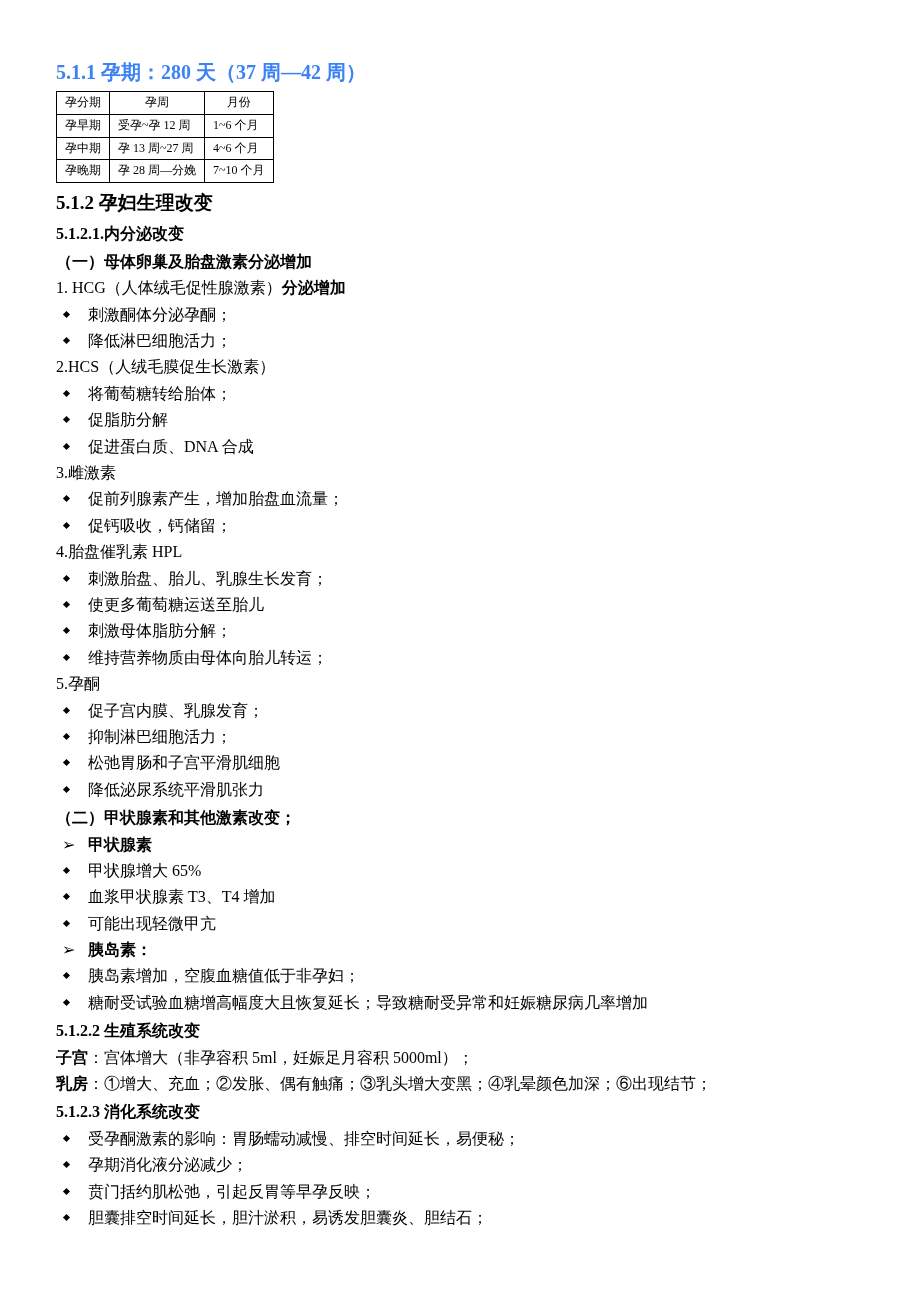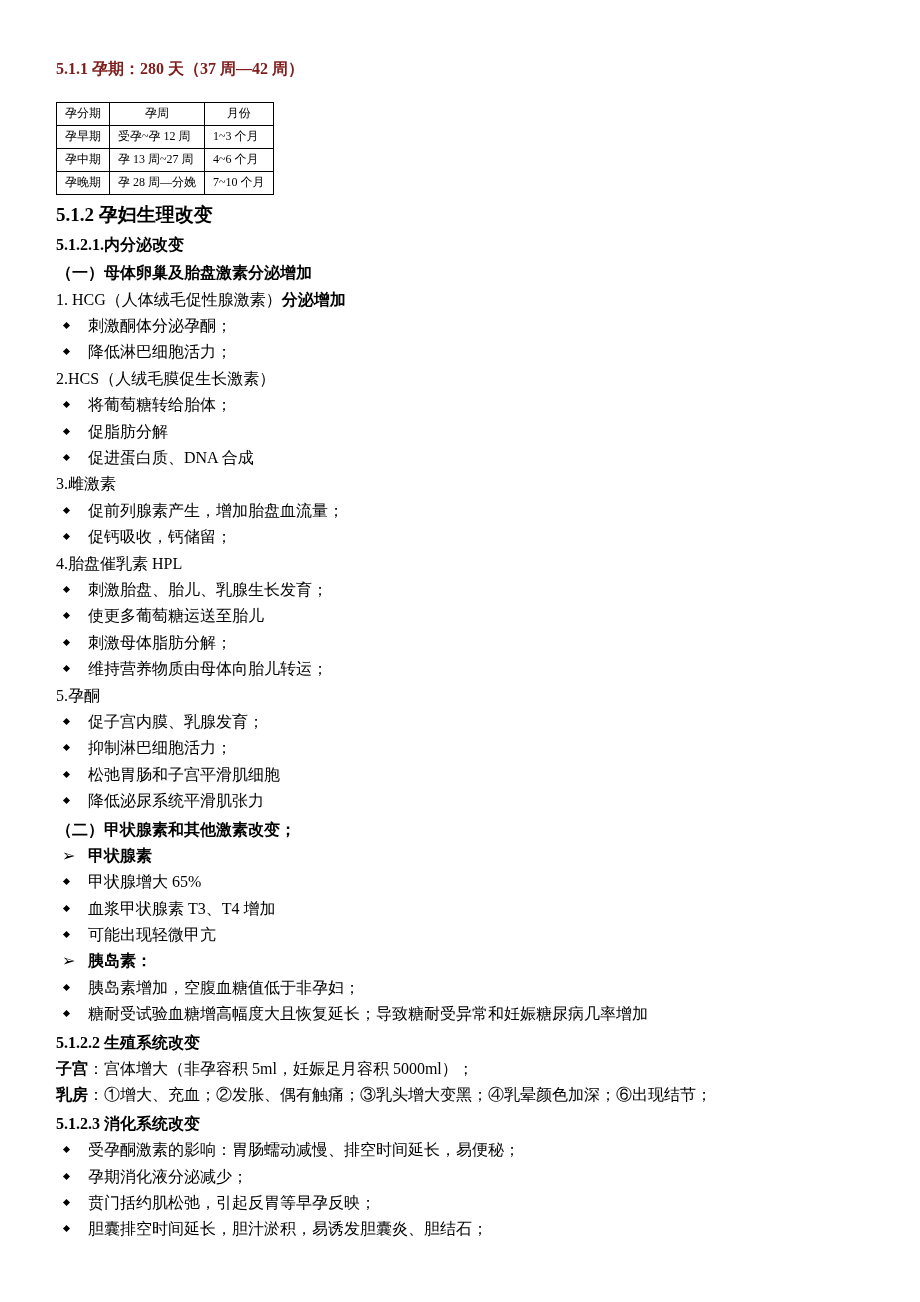--- a/index.html
+++ b/index.html
@@ -9,23 +9,23 @@
     margin: 0;
     padding: 56px 56px 56px 56px;
     background: #fff;
     color: #000;
     width: 920px;
     box-sizing: border-box;
   }
   .bold { font-weight: bold; }
   .h-top {
     font-weight: bold;
-    color: #7f1d1d;
-    margin: 0 0 20px 0;
-    font-size: 16px;
+    color: #3b82f6;
+    margin: 0 0 2px 0;
+    font-size: 20px;
   }
   table {
     border-collapse: collapse;
     margin: 0 0 2px 0;
   }
   td {
     border: 1px solid #000;
     padding: 1px 8px;
     font-size: 12px;
     text-align: left;
@@ -89,21 +89,21 @@
 <table>
   <tbody>
       <tr>
     <td class="th">孕分期</td>
     <td class="th">孕周</td>
     <td class="th">月份</td>
   </tr>
   <tr>
     <td>孕早期</td>
     <td>受孕~孕 12 周</td>
-    <td>1~3 个月</td>
+    <td>1~6 个月</td>
   </tr>
   <tr>
     <td>孕中期</td>
     <td>孕 13 周~27 周</td>
     <td>4~6 个月</td>
   </tr>
   <tr>
     <td>孕晚期</td>
     <td>孕 28 周—分娩</td>
     <td>7~10 个月</td>

